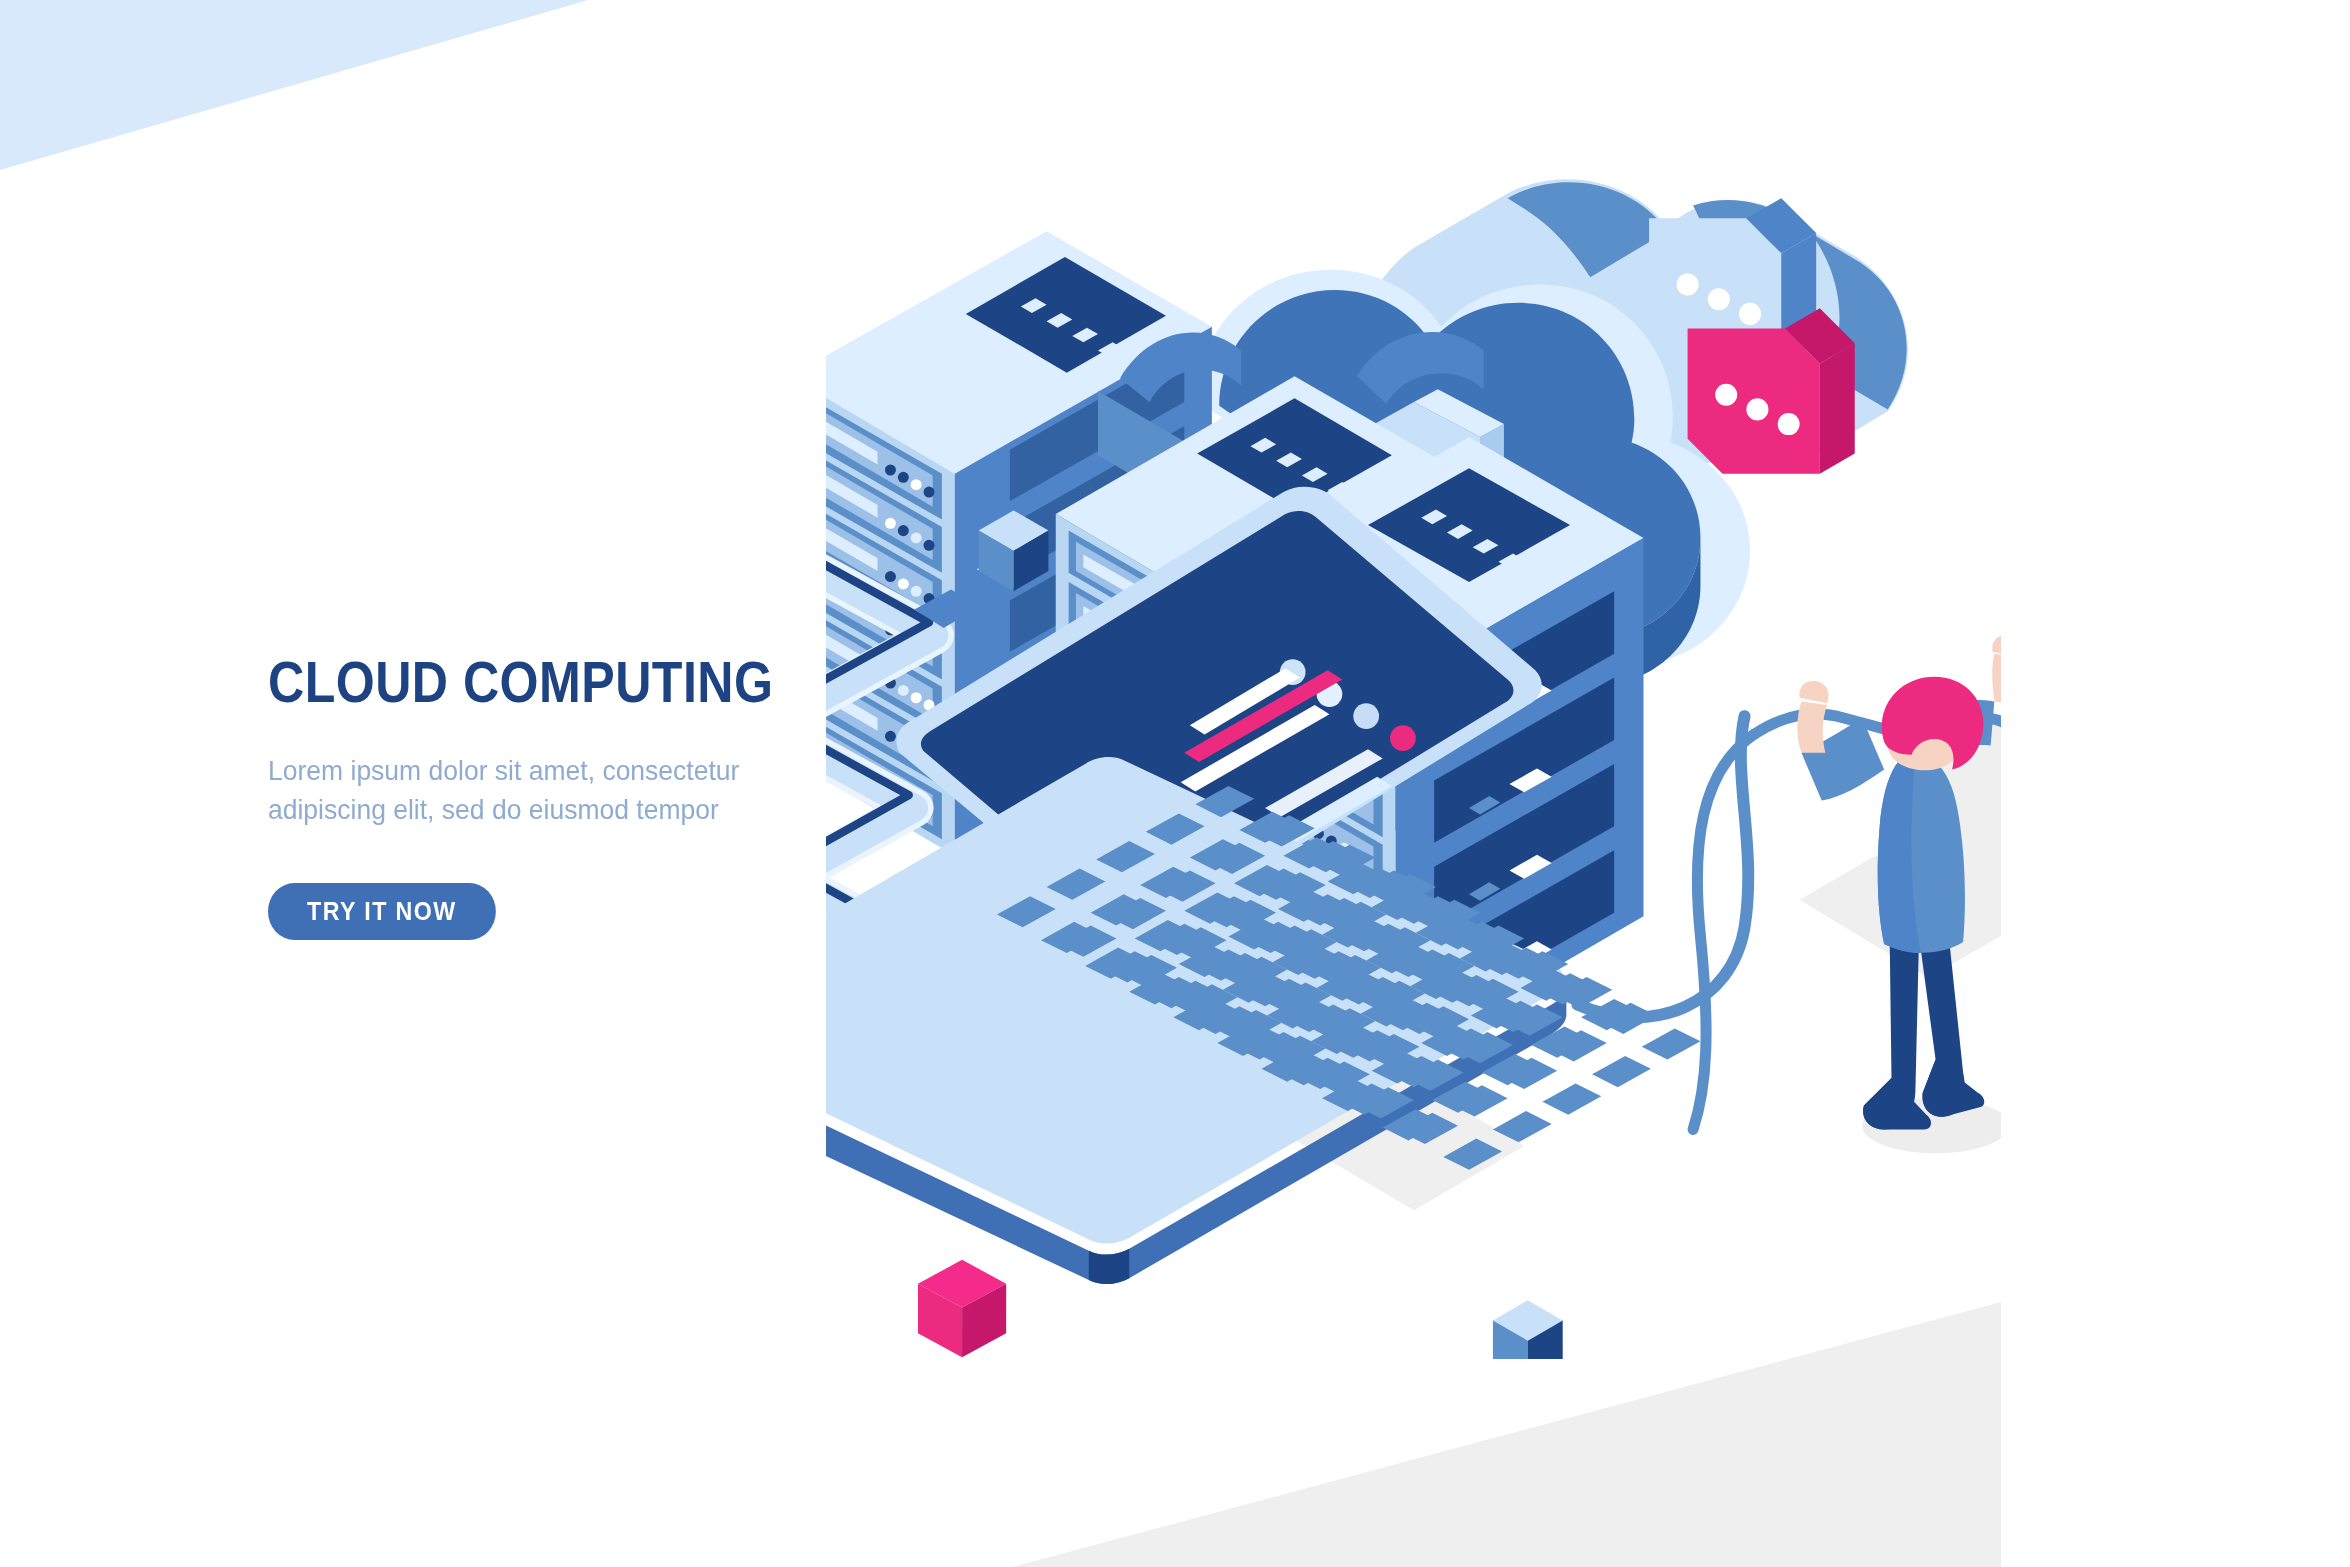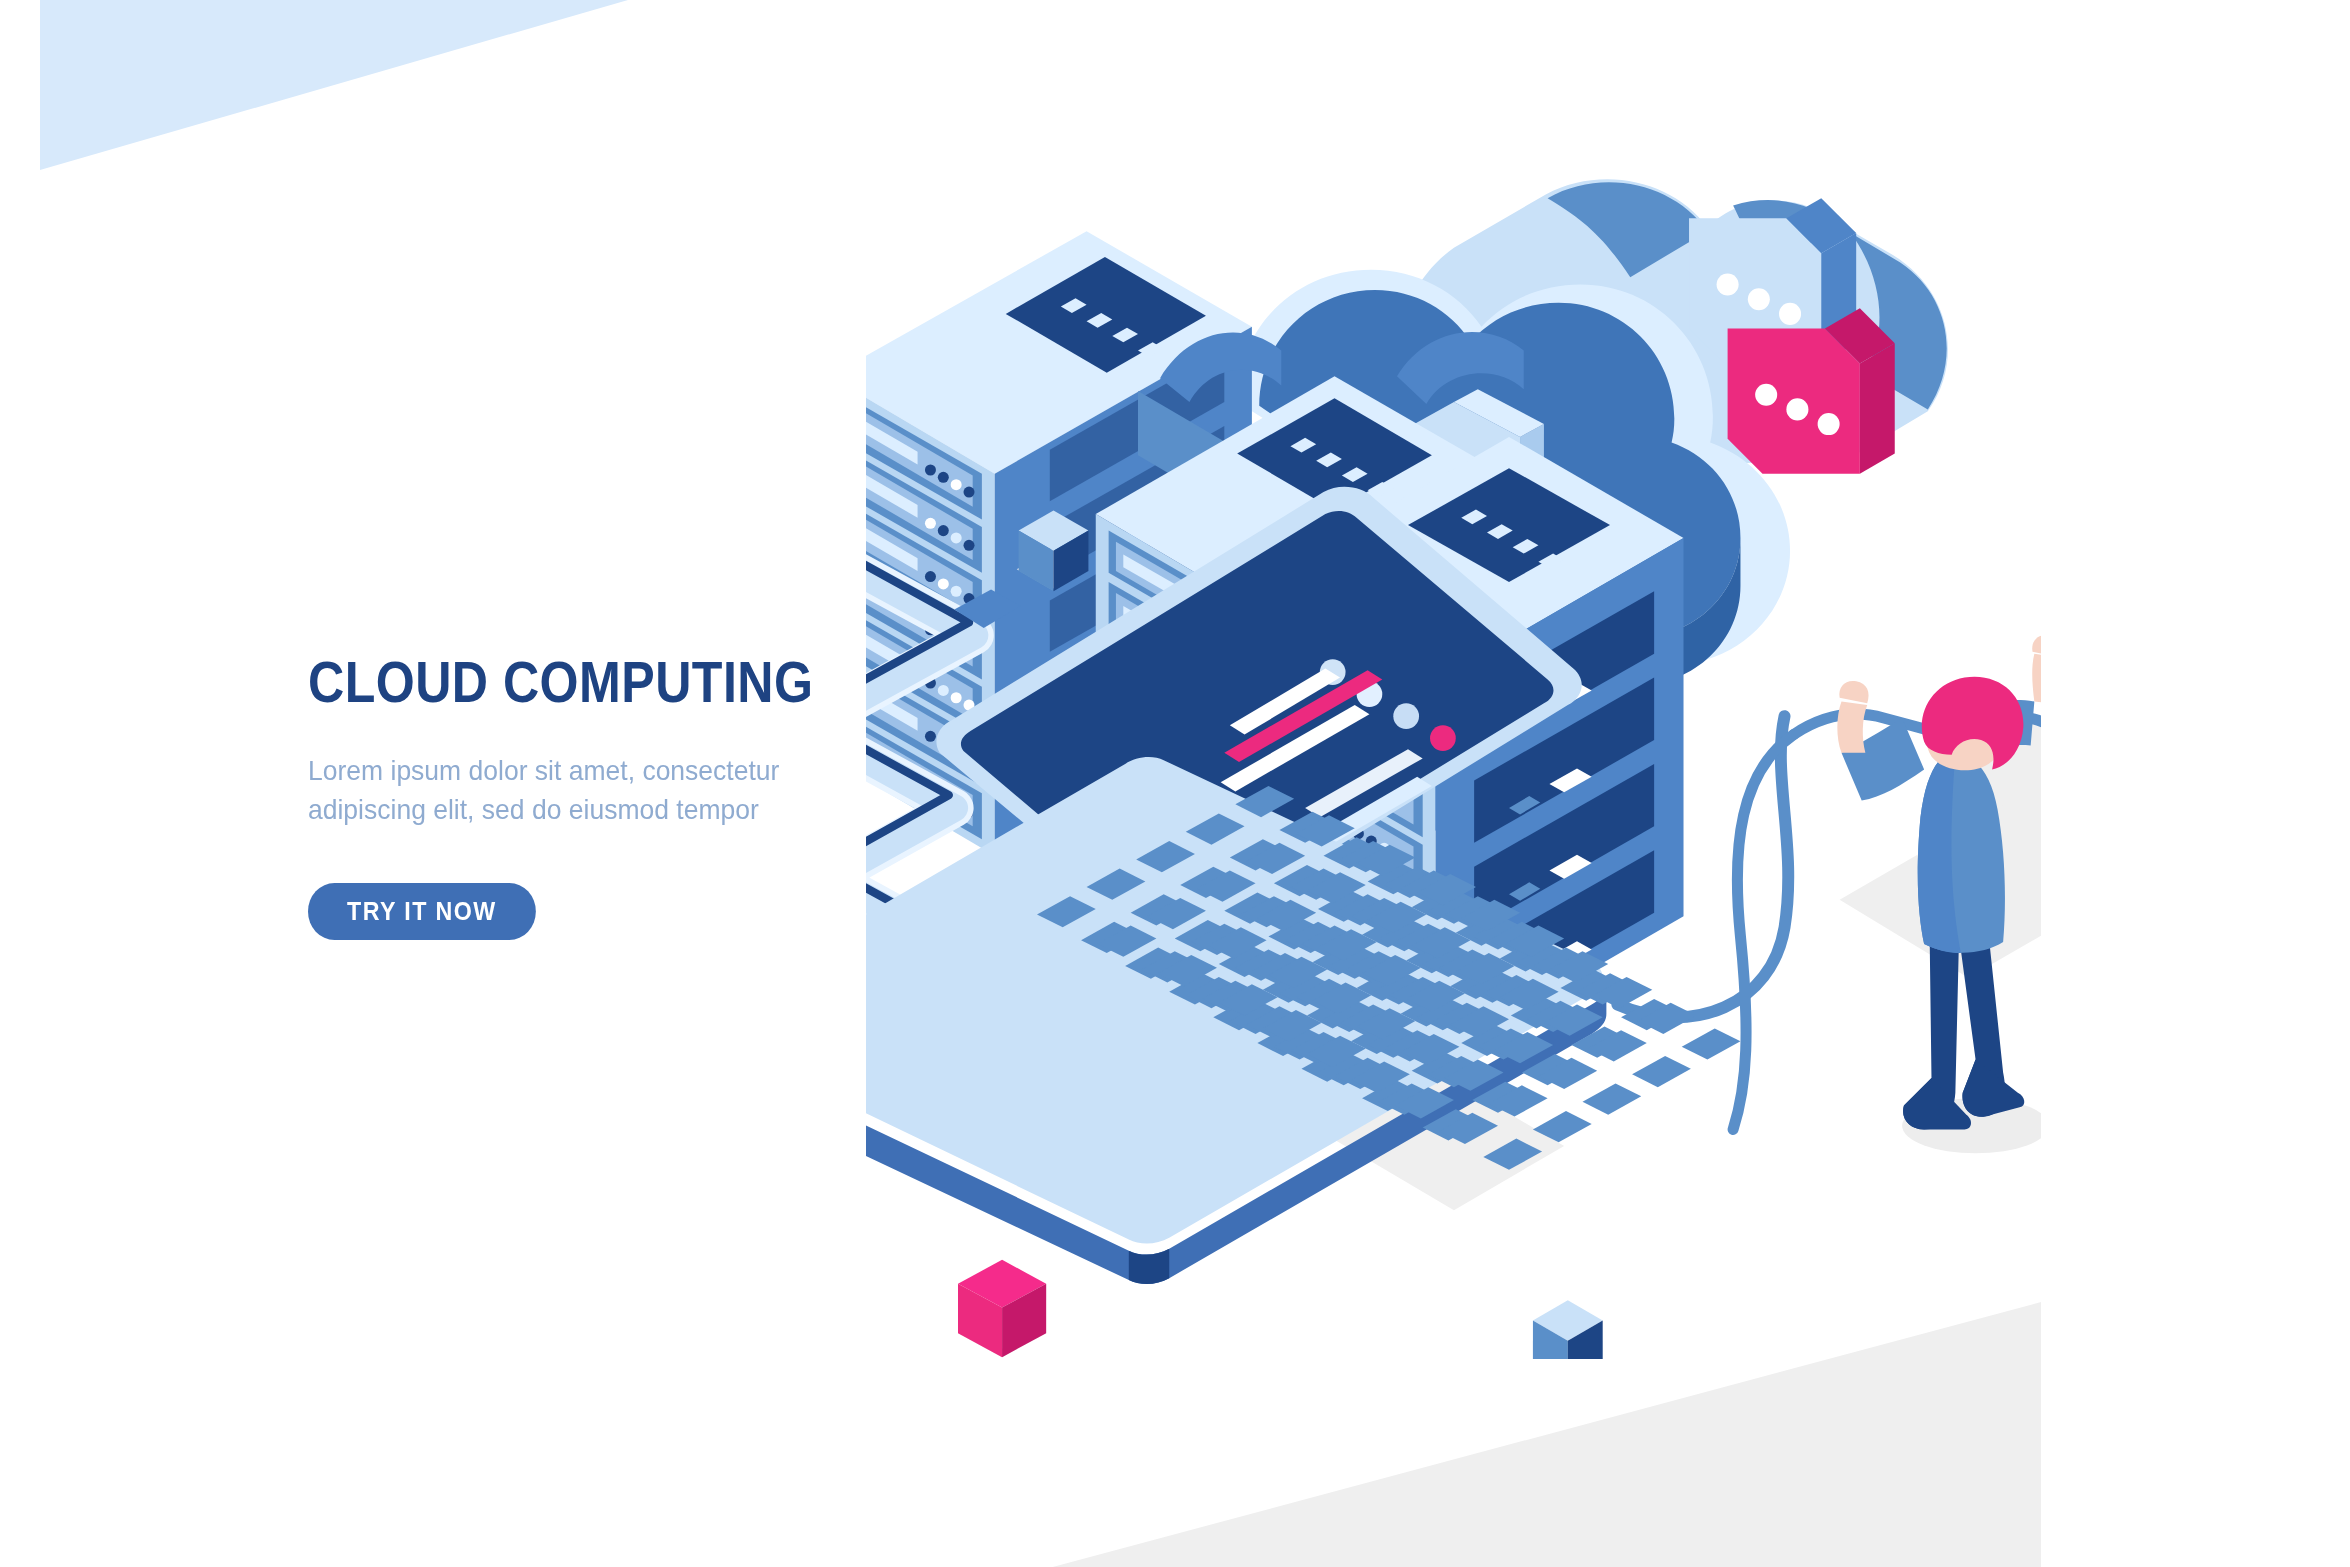--- a/index.html
+++ b/index.html
@@ -12,21 +12,20 @@
     font-family: "Liberation Sans", sans-serif;
     overflow: hidden;
     position: relative;
   }
   #stage {
     position: relative;
     width: 2001px;
     height: 1568px;
     background: #ffffff;
     overflow: hidden;
-    margin-left: 40px;
   }
   
   .corner-wedge {
     position: absolute;
     pointer-events: none;
   }
   #wedge-tl {
     top: 0; left: 0;
     width: 588px; height: 170px;
   }

